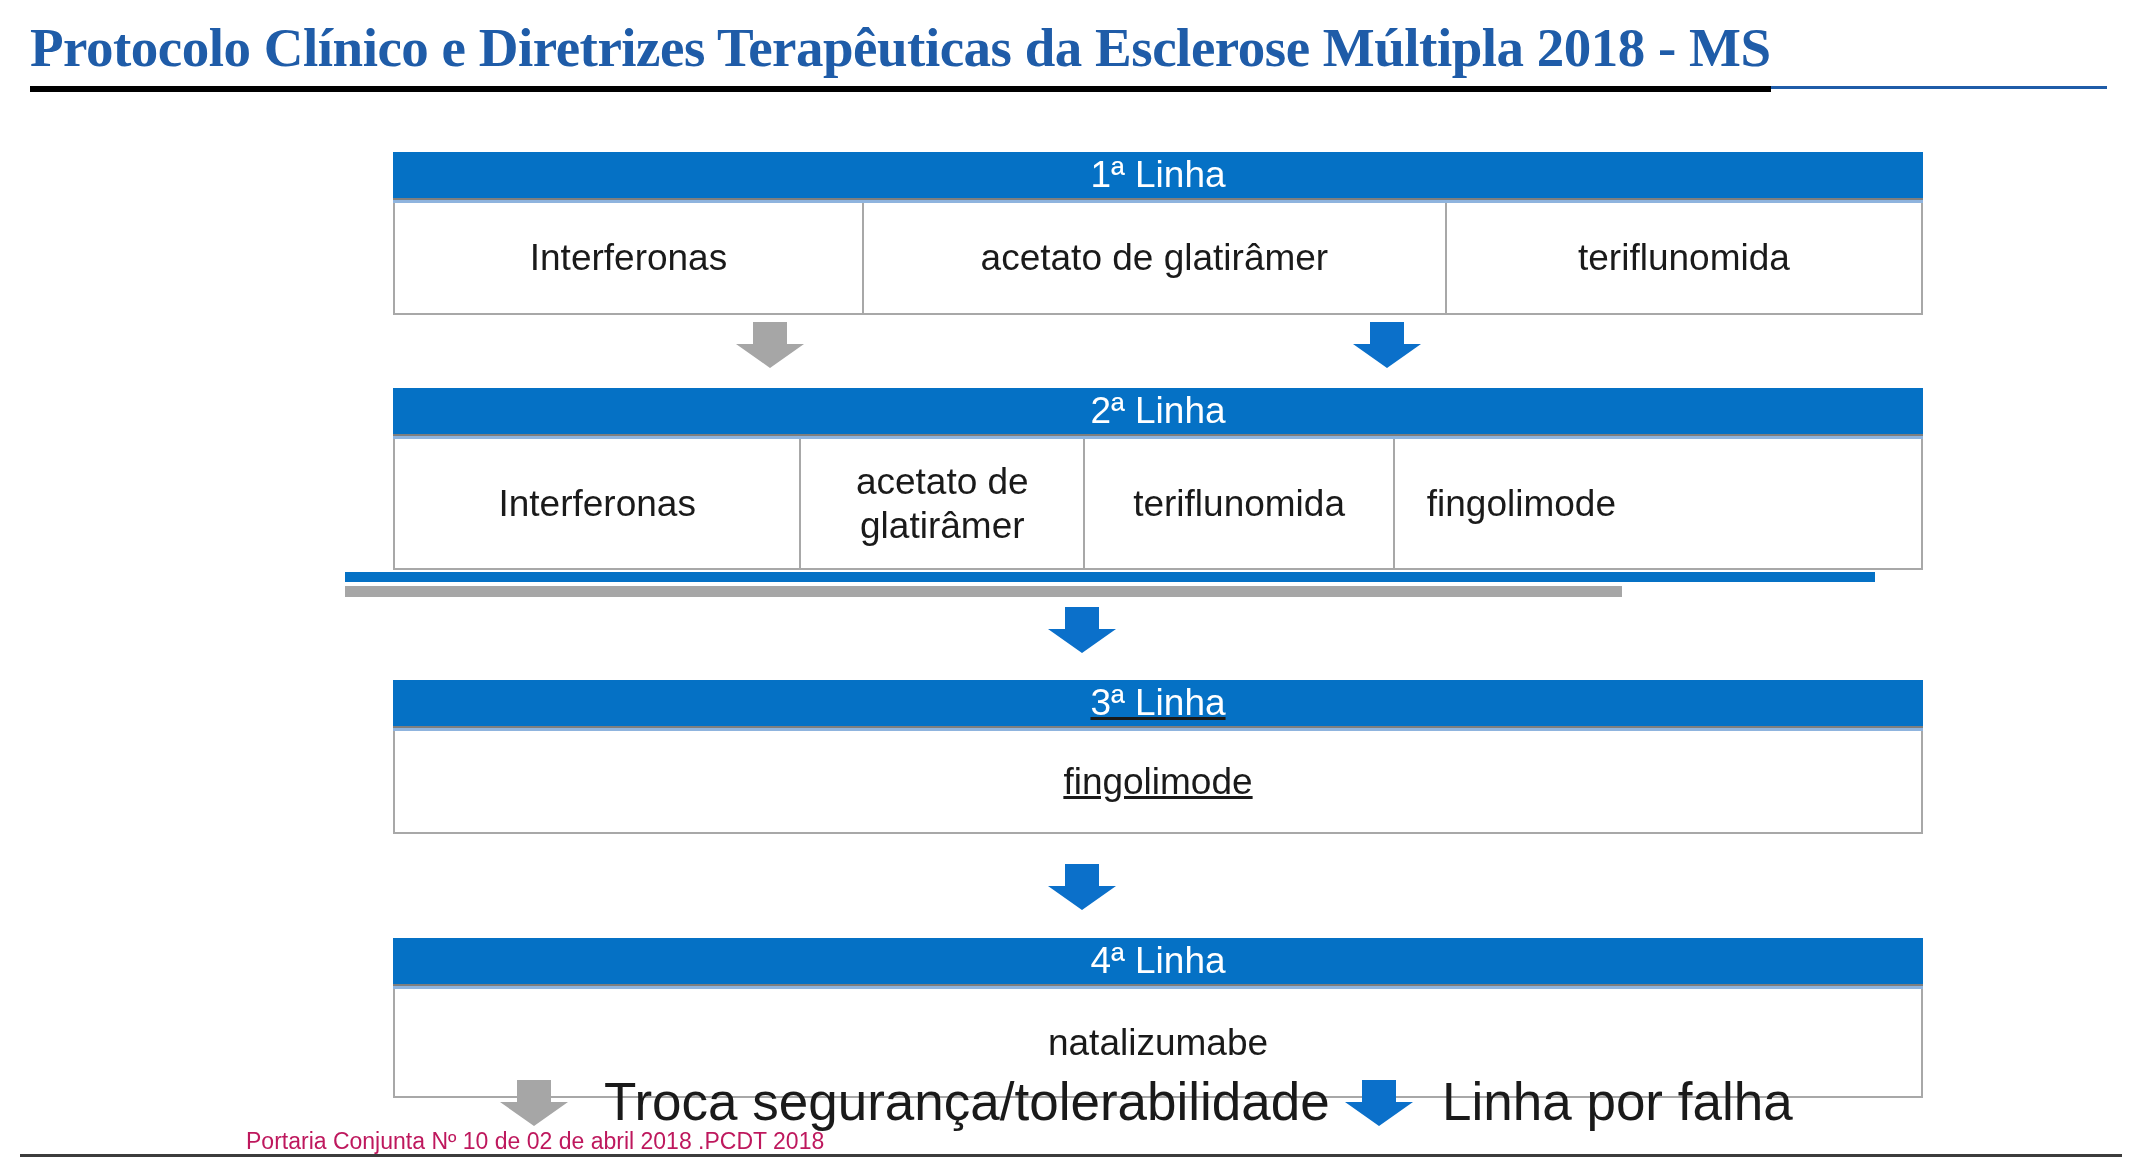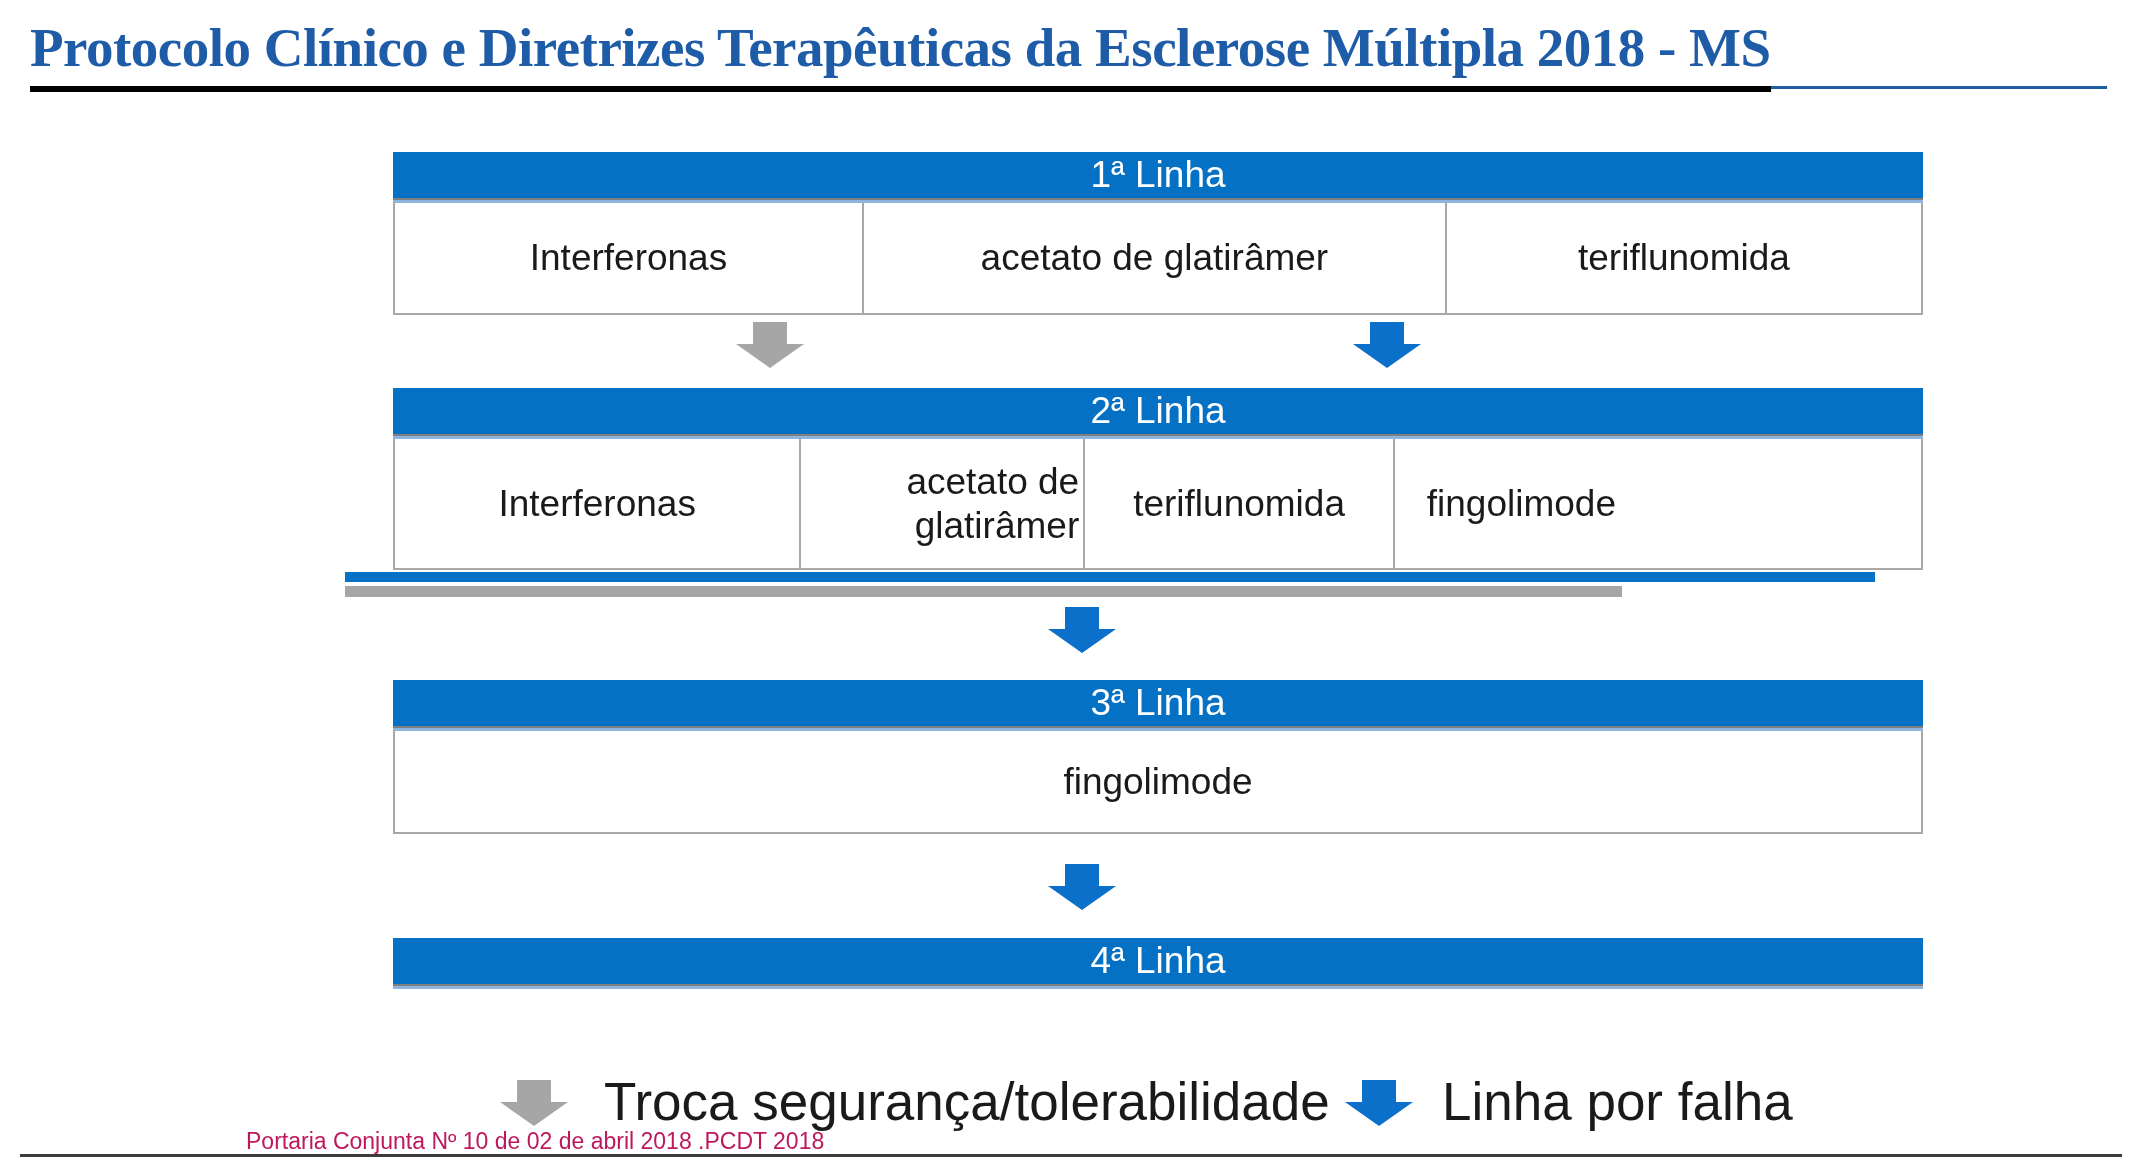--- a/index.html
+++ b/index.html
@@ -24,29 +24,29 @@
     display:flex; align-items:center; justify-content:center;
     border-bottom:2px solid #7f7f7f;
   }
   .tbl .strip { height:3px; background:#8fb4de; }
   .tbl .cells {
     display:flex;
     border-left:2px solid #a8a8a8; border-right:2px solid #a8a8a8; border-bottom:2px solid #a8a8a8;
     box-sizing:border-box; background:#ffffff;
   }
   .tbl .cell {
-    display:flex; align-items:center; justify-content:center; text-align:right;
+    display:flex; align-items:center; justify-content:center; text-align:center;
     font-size:37px; line-height:1.18; box-sizing:border-box; padding:0 4px;
     border-left:2px solid #a8a8a8;
   }
   .tbl .cell:first-child { border-left:none; }
 
   .t1 { top:152px; } .t1 .cells { height:112px; }
   .t2 { top:388px; } .t2 .cells { height:131px; }
-  .t3 { top:680px; } .t3 .cells { height:103px; }
+  .t3 { top:680px;text-decoration:underline; } .t3 .cells { height:103px; }
   .t4 { top:938px; } .t4 .cells { height:109px; }
 
   
   .bar-blue { position:absolute; left:345px; top:572px; width:1530px; height:10px; background:#0571c5; }
   .bar-gray { position:absolute; left:345px; top:586px; width:1277px; height:11px; background:#a6a6a6; }
 
   
   .arrow { position:absolute; width:68px; height:46px; }
   .arrow polygon.blue { fill:#0b70ca; }
   .arrow polygon.gray { fill:#a6a6a6; }
@@ -117,20 +117,23 @@
     </div>
   </section>
 
   <svg class="arrow arr-3" viewBox="0 0 68 46">
       <polygon class="blue" points="17,0 51,0 51,22 68,22 34,46 0,22 17,22"></polygon>
     </svg>
 
   <section class="tbl t4">
     <div class="hdr">4ª Linha</div>
     <div class="strip"></div>
+    <div class="cells">
+      <div class="cell" style="width:100%">natalizumabe</div>
+    </div>
   </section>
 
   <svg class="arrow arr-leg-gray" viewBox="0 0 68 46">
       <polygon class="gray" points="17,0 51,0 51,22 68,22 34,46 0,22 17,22"></polygon>
     </svg>
   <div class="legend-label leg1">Troca segurança/tolerabilidade</div>
   <svg class="arrow arr-leg-blue" viewBox="0 0 68 46">
       <polygon class="blue" points="17,0 51,0 51,22 68,22 34,46 0,22 17,22"></polygon>
     </svg>
   <div class="legend-label leg2">Linha por falha</div>

